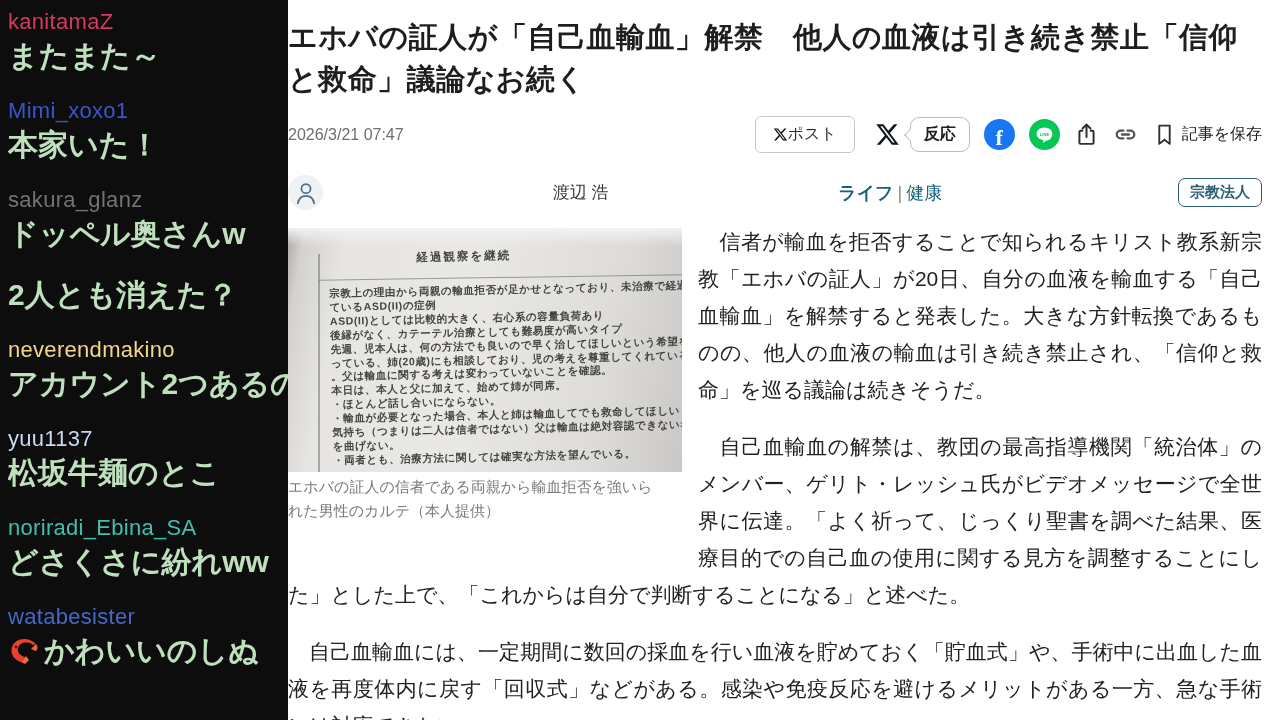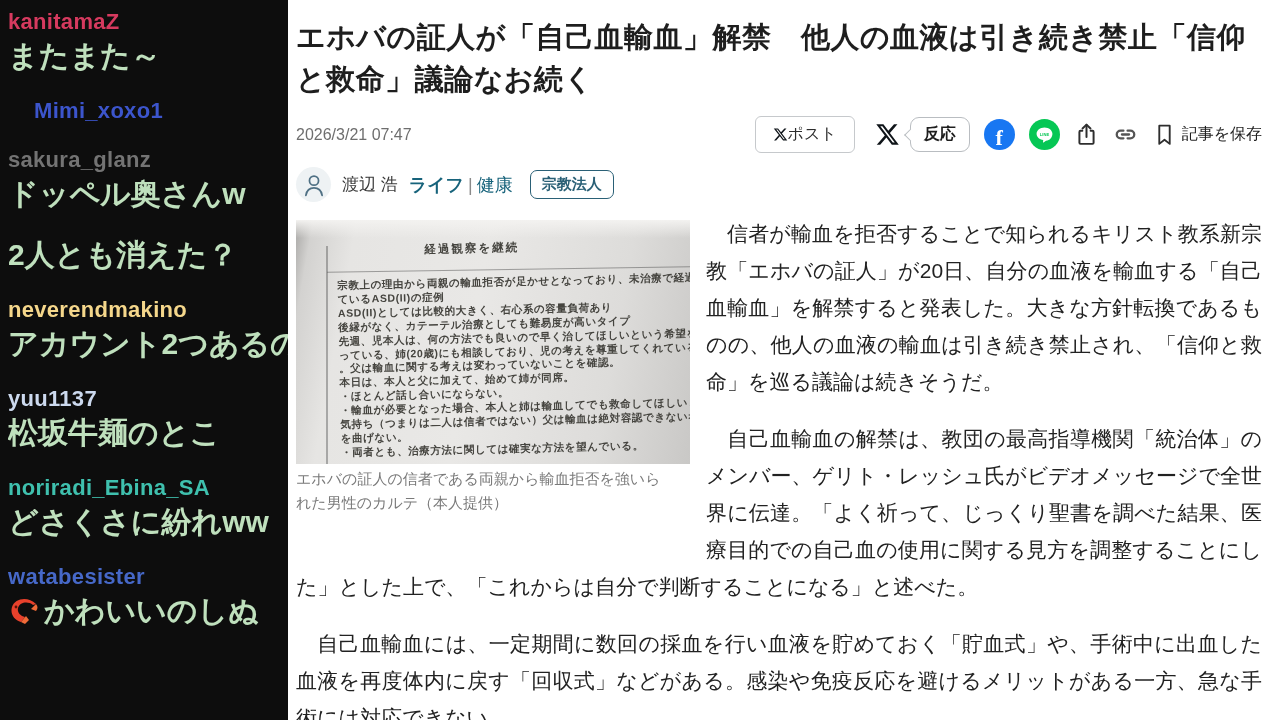--- a/index.html
+++ b/index.html
@@ -3,42 +3,42 @@
 <meta charset="utf-8">
 <style>
   * { margin: 0; padding: 0; box-sizing: border-box; }
   html, body { background: #000; }
   body { font-family: "Liberation Sans", "DejaVu Sans", sans-serif; }
   .screen { width: 1280px; height: 720px; overflow: hidden; display: flex; background: #fff; }
 
   
   .chat { width: 288px; min-width: 288px; height: 720px; background: #0d0d0d; padding: 8px 0 0 8px; overflow: hidden; }
   .chat-item { margin-bottom: 21px; }
-  .chat-user { font-size: 22px; font-weight: 700; line-height: 28px; letter-spacing: 0.3px; white-space: nowrap; }
+  .chat-user { font-size: 22px; font-weight: 400; line-height: 28px; letter-spacing: 0.3px; white-space: nowrap; }
   .chat-text { font-size: 30px; font-weight: 700; line-height: 40px; color: #bfe0bd; white-space: nowrap; overflow: hidden; display: flex; align-items: center; gap: 4px; }
   .chat-text .emoji-ico { width: 32px; height: 28px; flex: 0 0 auto; }
 
   
-  .article { flex: 1; background: #fff; padding: 0 18px 0 8px; overflow: hidden; position: relative; }
+  .article { flex: 1; background: #fff; padding: 0 18px 0 0; overflow: hidden; position: relative; }
   .article-title { font-size: 29px; line-height: 42px; font-weight: 700; color: #1e1e1e; margin-top: 16px; letter-spacing: 0.5px; }
 
   .meta-row { display: flex; align-items: center; justify-content: space-between; margin-top: 16px; }
   .article-date { font-size: 16px; color: #6e6e6e; }
   .share-row { display: flex; align-items: center; gap: 14px; }
   .post-btn { display: inline-flex; align-items: center; border: 1px solid #c6c9cc; border-radius: 6px; background: #fff; padding: 7px 17px; font-size: 16px; color: #2c2c2c; cursor: pointer; font-family: inherit; }
   .x-small { width: 15px; height: 15px; fill: #0f1419; }
   .x-big { width: 25px; height: 25px; fill: #0f1419; margin-left: 6px; }
   .reaction-btn { position: relative; border: 1px solid #b9bdc1; border-radius: 9px; background: #fff; padding: 6px 13px; font-size: 16px; font-weight: 700; color: #1e1e1e; cursor: pointer; font-family: Liberation Sans, sans-serif; margin-left: -4px; }
   .reaction-btn::before { content: ""; position: absolute; left: -5px; top: 50%; width: 8px; height: 8px; background: #fff; border-left: 1px solid #b9bdc1; border-bottom: 1px solid #b9bdc1; transform: translateY(-50%) rotate(45deg); }
   .fb-circle { width: 31px; height: 31px; border-radius: 50%; background: #1877f2; color: #fff; display: flex; align-items: center; justify-content: center; font-family: "Liberation Serif", serif; font-weight: 700; font-size: 22px; padding-top: 6px; cursor: pointer; }
   .line-circle { width: 31px; height: 31px; border-radius: 50%; background: #06c755; display: flex; align-items: center; justify-content: center; cursor: pointer; }
   .ico-24 { width: 25px; height: 25px; cursor: pointer; }
   .save-btn { display: inline-flex; align-items: center; gap: 5px; background: none; border: none; font-size: 16px; color: #1e1e1e; cursor: pointer; font-family: inherit; text-align: right; }
 
-  .author-row { display: flex; align-items: center; gap: 11px; margin-top: 14px; }
+  .author-row { display: flex; align-items: center; gap: 11px; margin-top: 22px; justify-content: space-between; }
   .avatar { width: 35px; height: 35px; border-radius: 50%; background: #eef2f4; display: flex; align-items: center; justify-content: center; }
   .author-name { font-size: 17px; color: #3a3a3a; }
   .author-cat { font-size: 18px; font-weight: 700; color: #17637b; cursor: pointer; }
   .cat-sep { color: #8a8a8a; font-weight: 400; padding: 0 4px; }
   .author-tag { border: 1.5px solid #2a6076; color: #2a6076; border-radius: 7px; padding: 4px 11px; font-size: 15px; font-weight: 700; margin-left: 6px; cursor: pointer; background: #fff; }
 
   
   .body-text { margin-top: 13px; font-size: 21px; line-height: 37px; color: #222; }
   .body-text p { margin-bottom: 20px; text-align: justify; }
 
@@ -62,21 +62,24 @@
   <aside class="chat">
 
     <div class="chat-item">
       <div class="chat-user" style="color: rgb(214, 58, 95);">kanitamaZ</div>
       <div class="chat-text">
           <span>またまた～</span>
         </div>
     </div>
 
     <div class="chat-item">
-      <div class="chat-user" style="color: rgb(60, 85, 204); margin-left: 26px;">Mimi_xoxo1</div>
+      <div class="chat-user" style="color: rgb(60, 85, 204);">Mimi_xoxo1</div>
+      <div class="chat-text">
+          <span>本家いた！</span>
+        </div>
     </div>
 
     <div class="chat-item">
       <div class="chat-user" style="color: #737373;">sakura_glanz</div>
       <div class="chat-text">
           <span>ドッペル奥さんw</span>
         </div>
     </div>
 
     <div class="chat-item">

